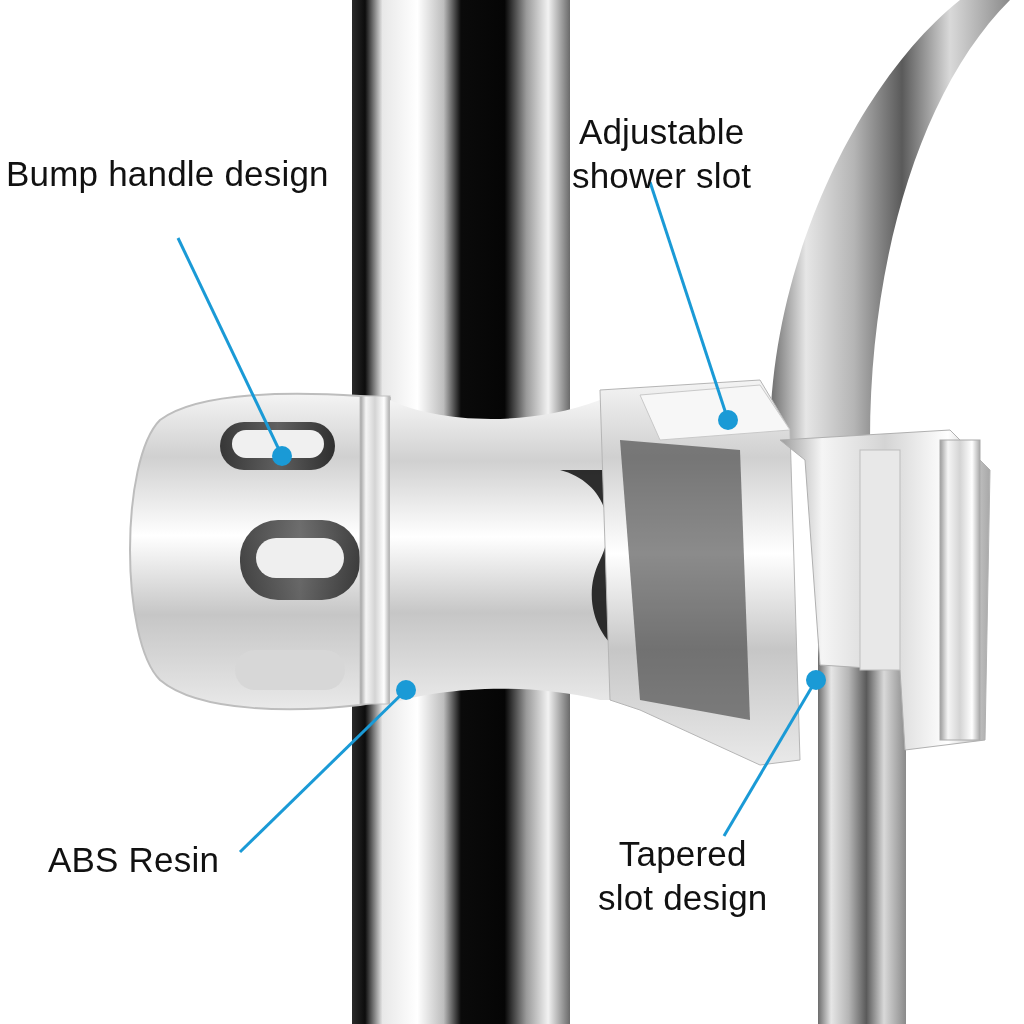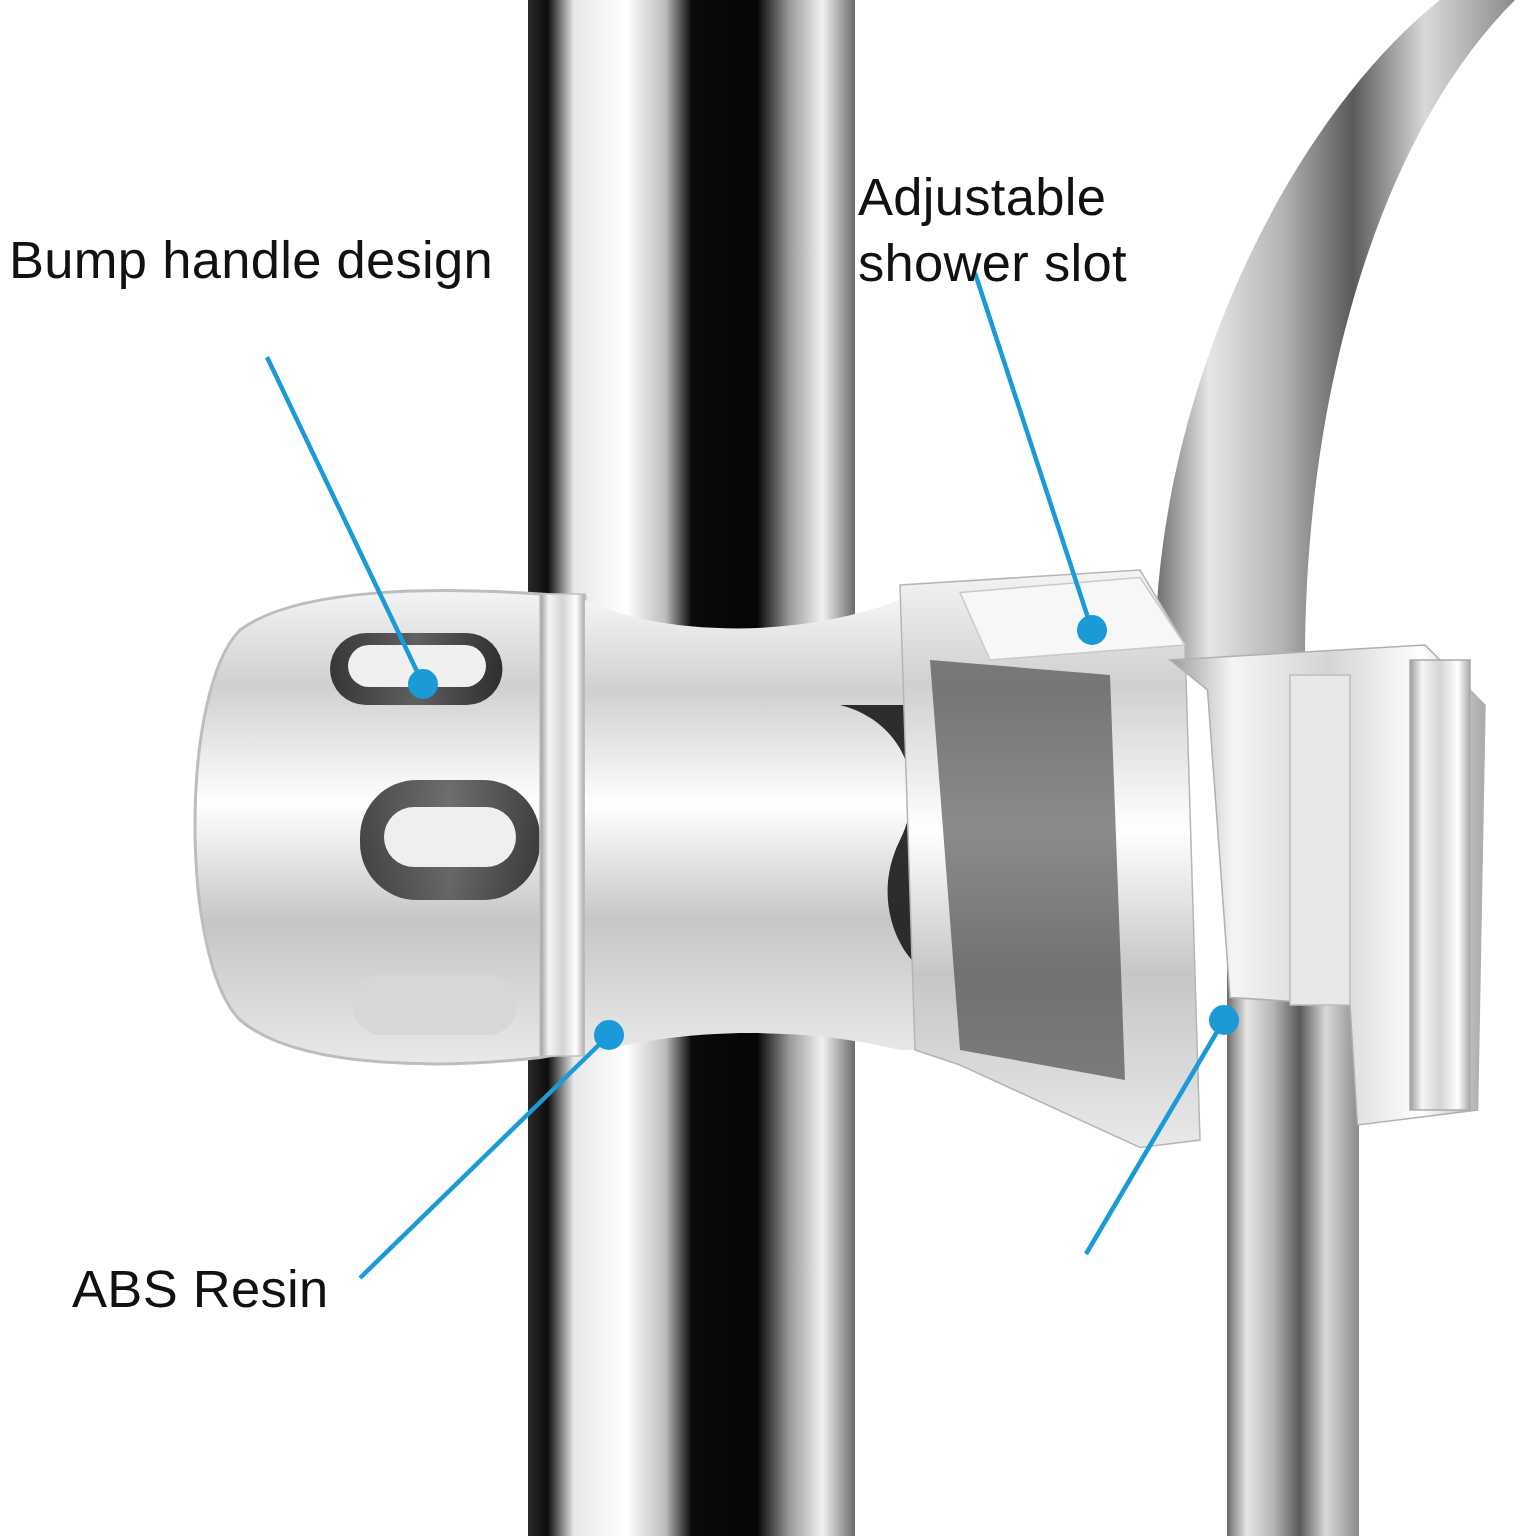--- a/index.html
+++ b/index.html
@@ -2,21 +2,21 @@
 <html><head>
   <meta charset="utf-8">
   <style>
     html, body { margin: 0; padding: 0; background: #ffffff; }
     body { width: 1024px; height: 1024px; position: relative; overflow: hidden;
            font-family: "Liberation Sans", sans-serif; }
     .scene { position: absolute; inset: 0; }
     svg.art { position: absolute; left: 0; top: 0; width: 1024px; height: 1024px; }
     .callout { position: absolute; color: #111; font-size: 35px; line-height: 44px;
                letter-spacing: 0.2px; white-space: nowrap; }
-    .callout .line { display: block; }
+    .callout .line { display: block; text-align: center; }
     #c1 { left: 6px; top: 152px; }
     #c2 { left: 572px; top: 110px; }
     #c3 { left: 48px; top: 838px; }
     #c4 { left: 598px; top: 832px; }
   </style>
 </head>
 <body>
 
 <div class="scene">
   <svg class="art" viewBox="0 0 1024 1024">
@@ -105,13 +105,17 @@
   <div class="callout" id="c1">
     <span class="line">Bump handle design</span>
   </div>
   <div class="callout" id="c2">
     <span class="line">Adjustable</span>
     <span class="line">shower slot</span>
   </div>
   <div class="callout" id="c3">
     <span class="line">ABS Resin</span>
   </div>
+  <div class="callout" id="c4">
+    <span class="line">Tapered</span>
+    <span class="line">slot design</span>
+  </div>
 </div>
 
 </body></html>

